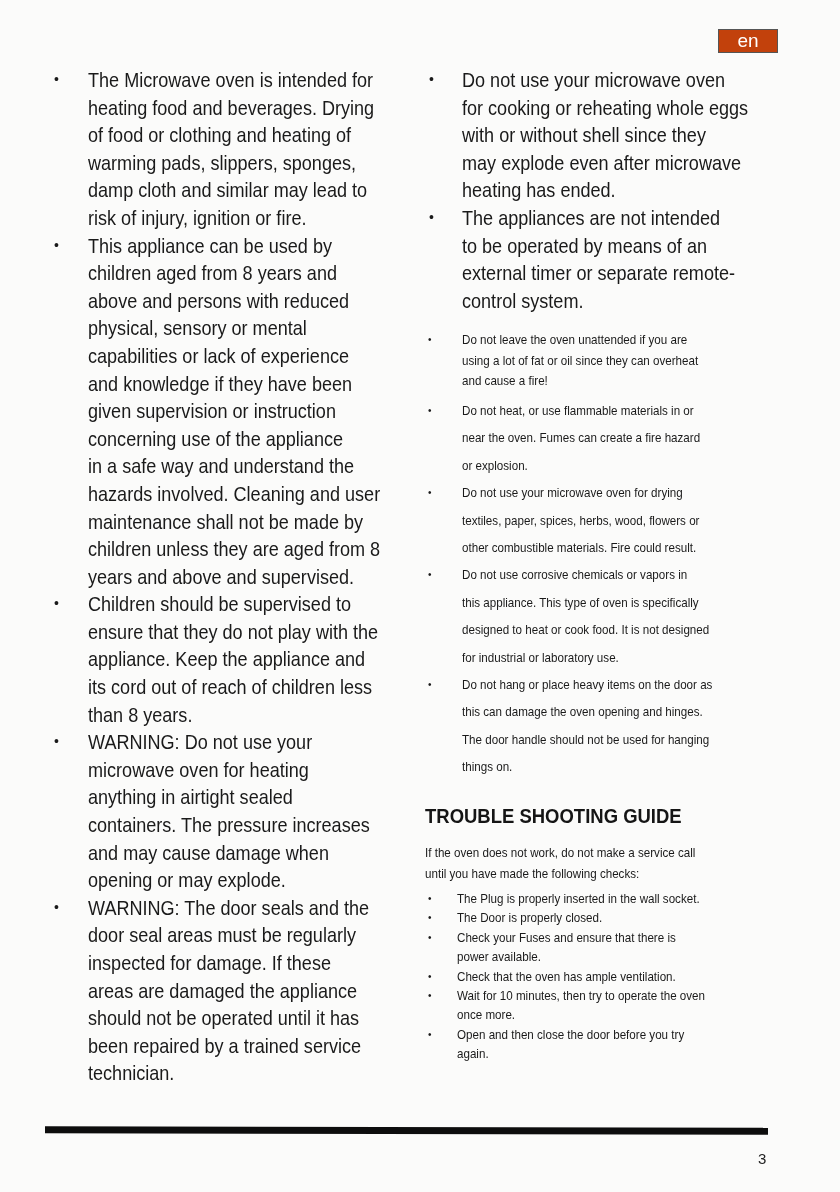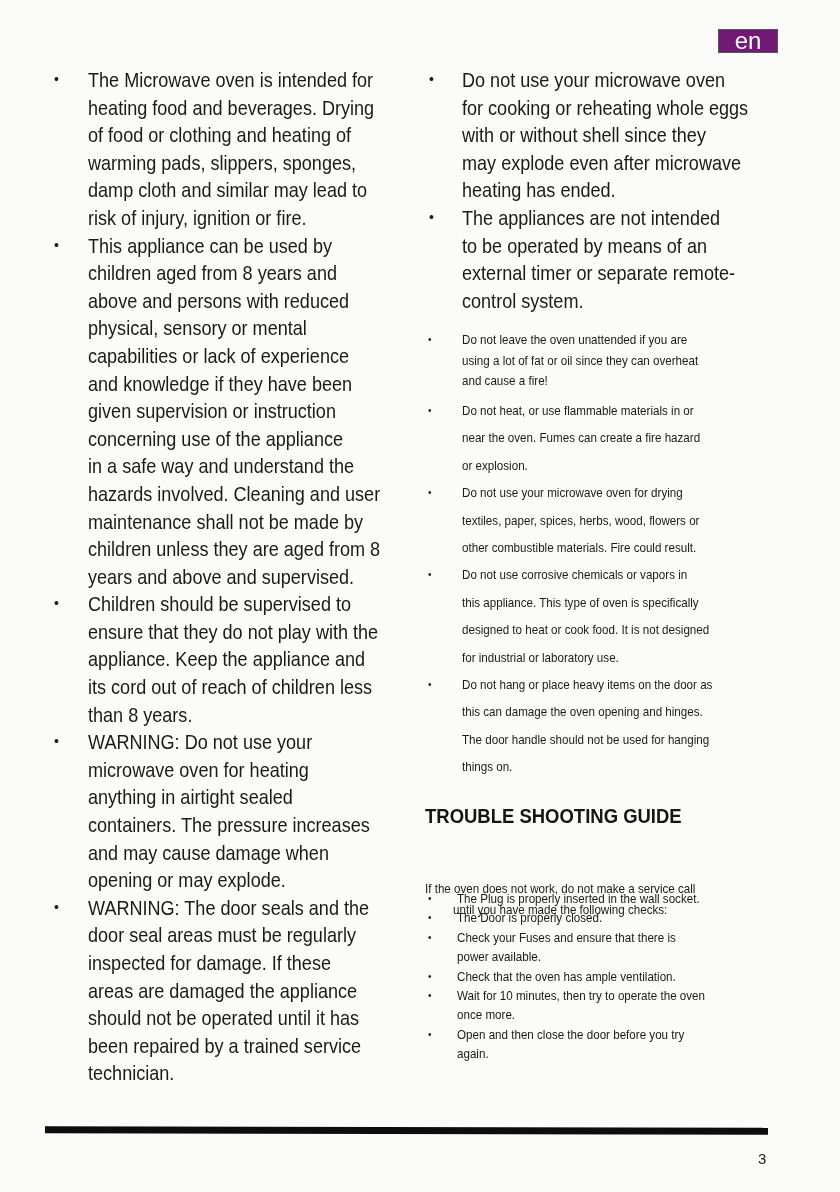--- a/index.html
+++ b/index.html
@@ -3,21 +3,21 @@
 <meta charset="utf-8">
 <style>
   html, body { margin: 0; padding: 0; }
   body {
     width: 840px; height: 1192px; position: relative; overflow: hidden;
     background: #fbfbfa; color: #1a1a1a;
     font-family: "Liberation Sans", sans-serif;
   }
   .lang-badge {
     position: absolute; left: 718px; top: 29px; width: 58px; height: 22px;
-    background: #701a75; color: #fff; font-size: 24px; line-height: 22px;
+    background: #c2410c; color: #fff; font-size: 19px; line-height: 22px;
     text-align: center; border: 1px solid #555;
   }
   .col { position: absolute; }
 
   
   .left { left: 50px; top: 66px; width: 360px; }
   .big-item { position: relative; padding-left: 38px; margin: 0; }
   .big-item .bullet {
     position: absolute; left: 4px; top: 0; font-size: 14px; line-height: 27.6px;
   }
@@ -39,21 +39,21 @@
   }
   .tight .small-line { line-height: 20.5px; height: 20.5px; }
   .tight .bullet { line-height: 20.5px; }
   .loose .small-line { line-height: 27.4px; height: 27.4px; }
   .loose .bullet { line-height: 27.4px; }
 
   .heading {
     position: absolute; left: 425px; top: 804px; font-weight: bold; font-size: 21px;
     white-space: nowrap; transform: scaleX(0.88); transform-origin: 0 0; color: #151515;
   }
-  .intro { position: absolute; left: 425px; top: 878px; text-align: center; }
+  .intro { position: absolute; left: 425px; top: 842px; }
   .intro .small-line { line-height: 21px; height: 21px; }
 
   .ts-list { position: absolute; left: 425px; top: 889px; width: 360px; }
   .ts-item { position: relative; padding-left: 32px; }
   .ts-item .bullet { position: absolute; left: 3px; top: 0; font-size: 10px; line-height: 19.4px; }
   .ts-item .small-line { line-height: 19.4px; height: 19.4px; }
 
   .rule {
     position: absolute; left: 45px; top: 1127px; width: 723px; height: 7px;
     background: #0d0d0d; transform: rotate(0.12deg);

